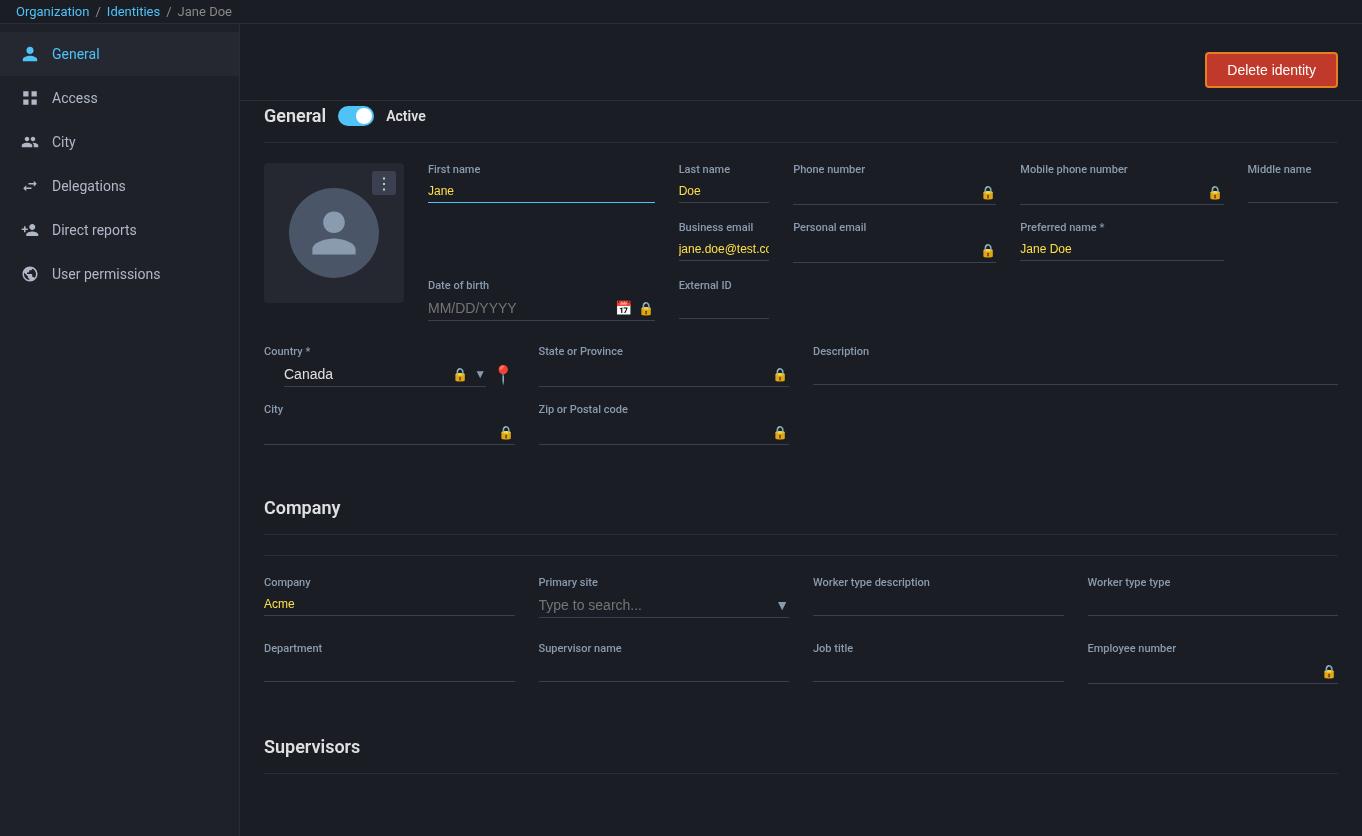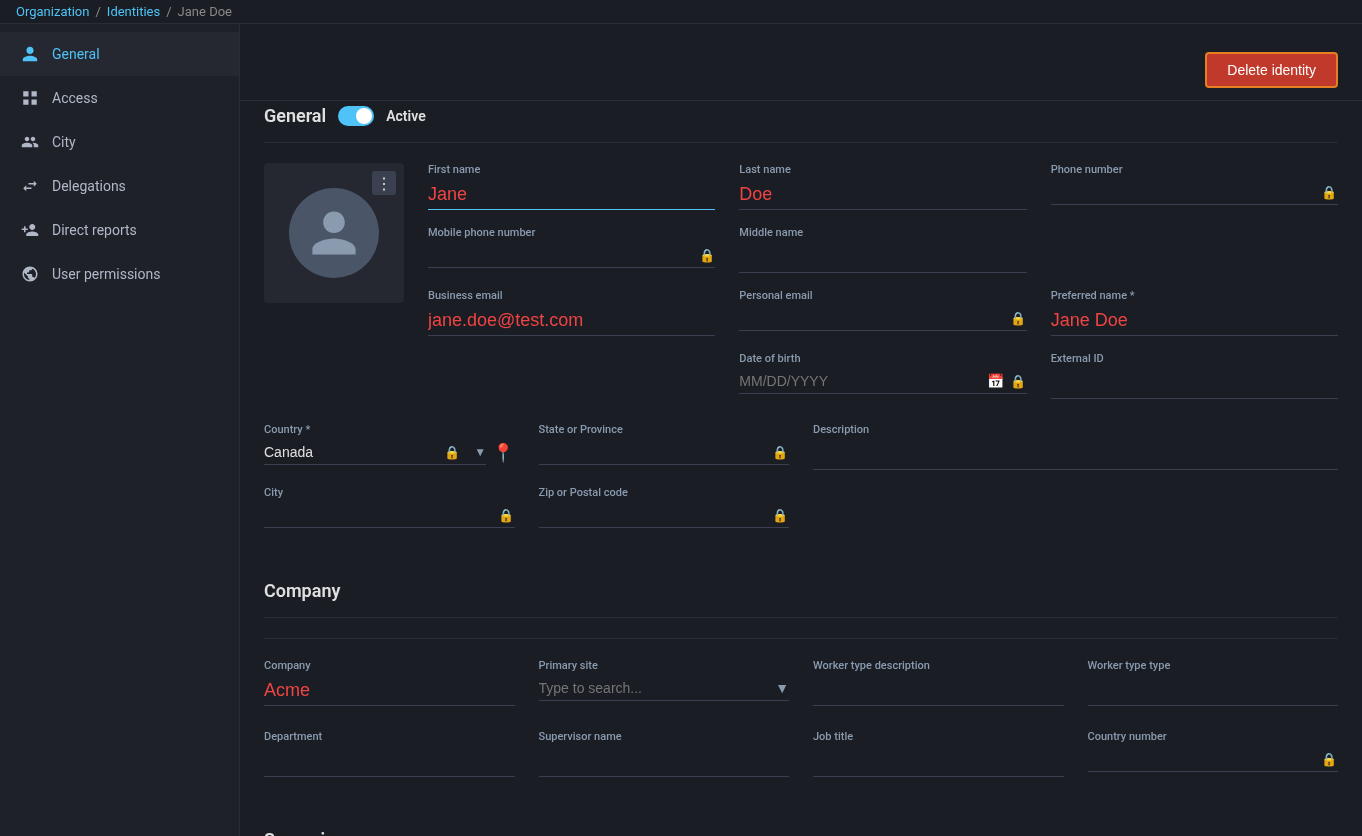--- a/index.html
+++ b/index.html
@@ -185,40 +185,40 @@
       border-radius: 50%;
       background: #4a5568;
       display: flex;
       align-items: center;
       justify-content: center;
     }
 
     
     .form-grid {
       display: grid;
-      grid-template-columns: repeat(3, 1fr);
+      grid-template-columns: repeat(5, 1fr);
       gap: 16px 24px;
       flex: 1;
     }
     .form-group {
       display: flex;
       flex-direction: column;
       gap: 4px;
     }
     .form-label {
       font-size: 11px;
       color: #8a9bb0;
       font-weight: 500;
     }
     .form-input {
       background: transparent;
       border: none;
       border-bottom: 1px solid #3a4050;
-      color: #ef4444;
-      font-size: 18px;
+      color: #fde047;
+      font-size: 12px;
       padding: 4px 0;
       outline: none;
       width: 100%;
     }
     .form-input.active-input { border-bottom-color: #4fc3f7; }
     .form-input-wrapper {
       display: flex;
       align-items: center;
       gap: 6px;
       border-bottom: 1px solid #3a4050;
@@ -240,23 +240,24 @@
     .calendar-icon {
       color: #8a9bb0;
       font-size: 14px;
       cursor: pointer;
     }
 
     
     .country-wrapper {
       display: flex;
       align-items: center;
-      gap: 14px;
+      gap: 6px;
       border-bottom: 1px solid #3a4050;
       padding: 4px 0;
+      margin-left: 20px;
     }
     .country-wrapper select {
       background: transparent;
       border: none;
       color: #e0e0e0;
       font-size: 14px;
       outline: none;
       flex: 1;
       -webkit-appearance: none;
       cursor: pointer;
@@ -548,21 +549,21 @@
         </div>
         <div class="form-group">
           <label class="form-label">Supervisor name</label>
           <input class="form-input" type="text" style="">
         </div>
         <div class="form-group">
           <label class="form-label">Job title</label>
           <input class="form-input" type="text" style="">
         </div>
         <div class="form-group">
-          <label class="form-label">Country number</label>
+          <label class="form-label">Employee number</label>
           <div class="form-input-wrapper">
             <input type="text" style="">
             <span class="lock-icon">🔒</span>
           </div>
         </div>
       </div>
 
       <div class="section-header">
         <span>Supervisors</span>
       </div>

